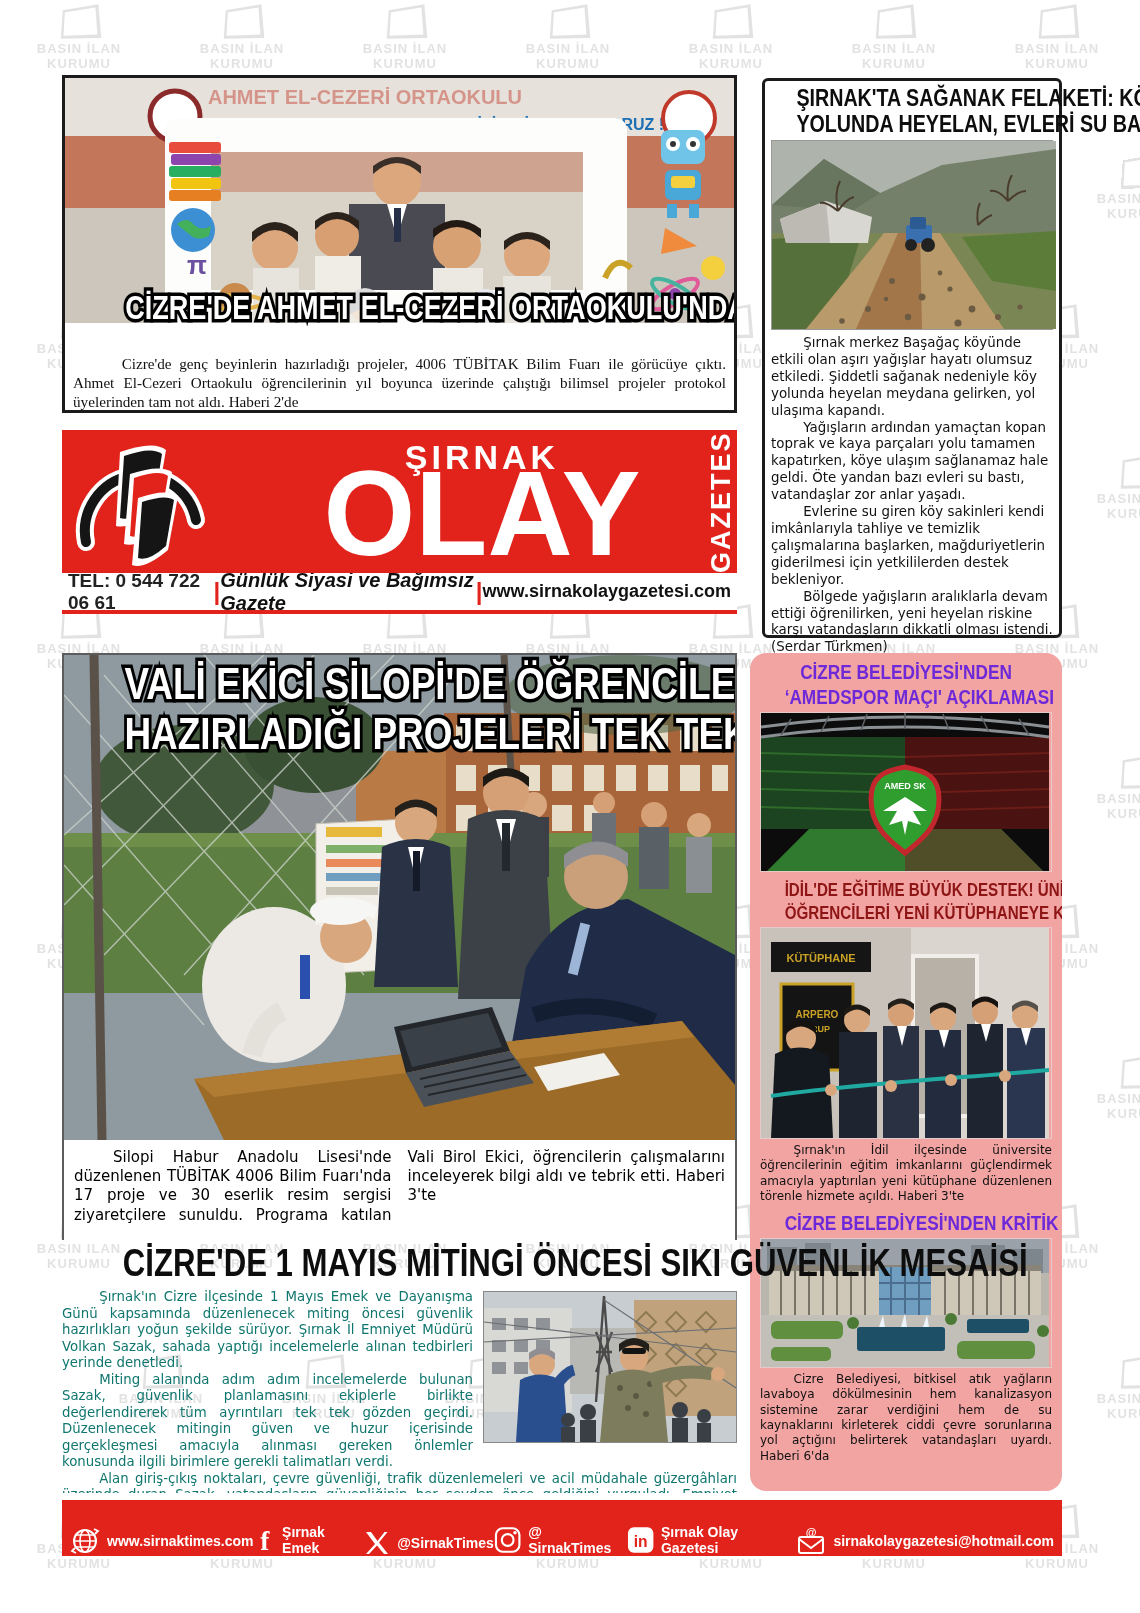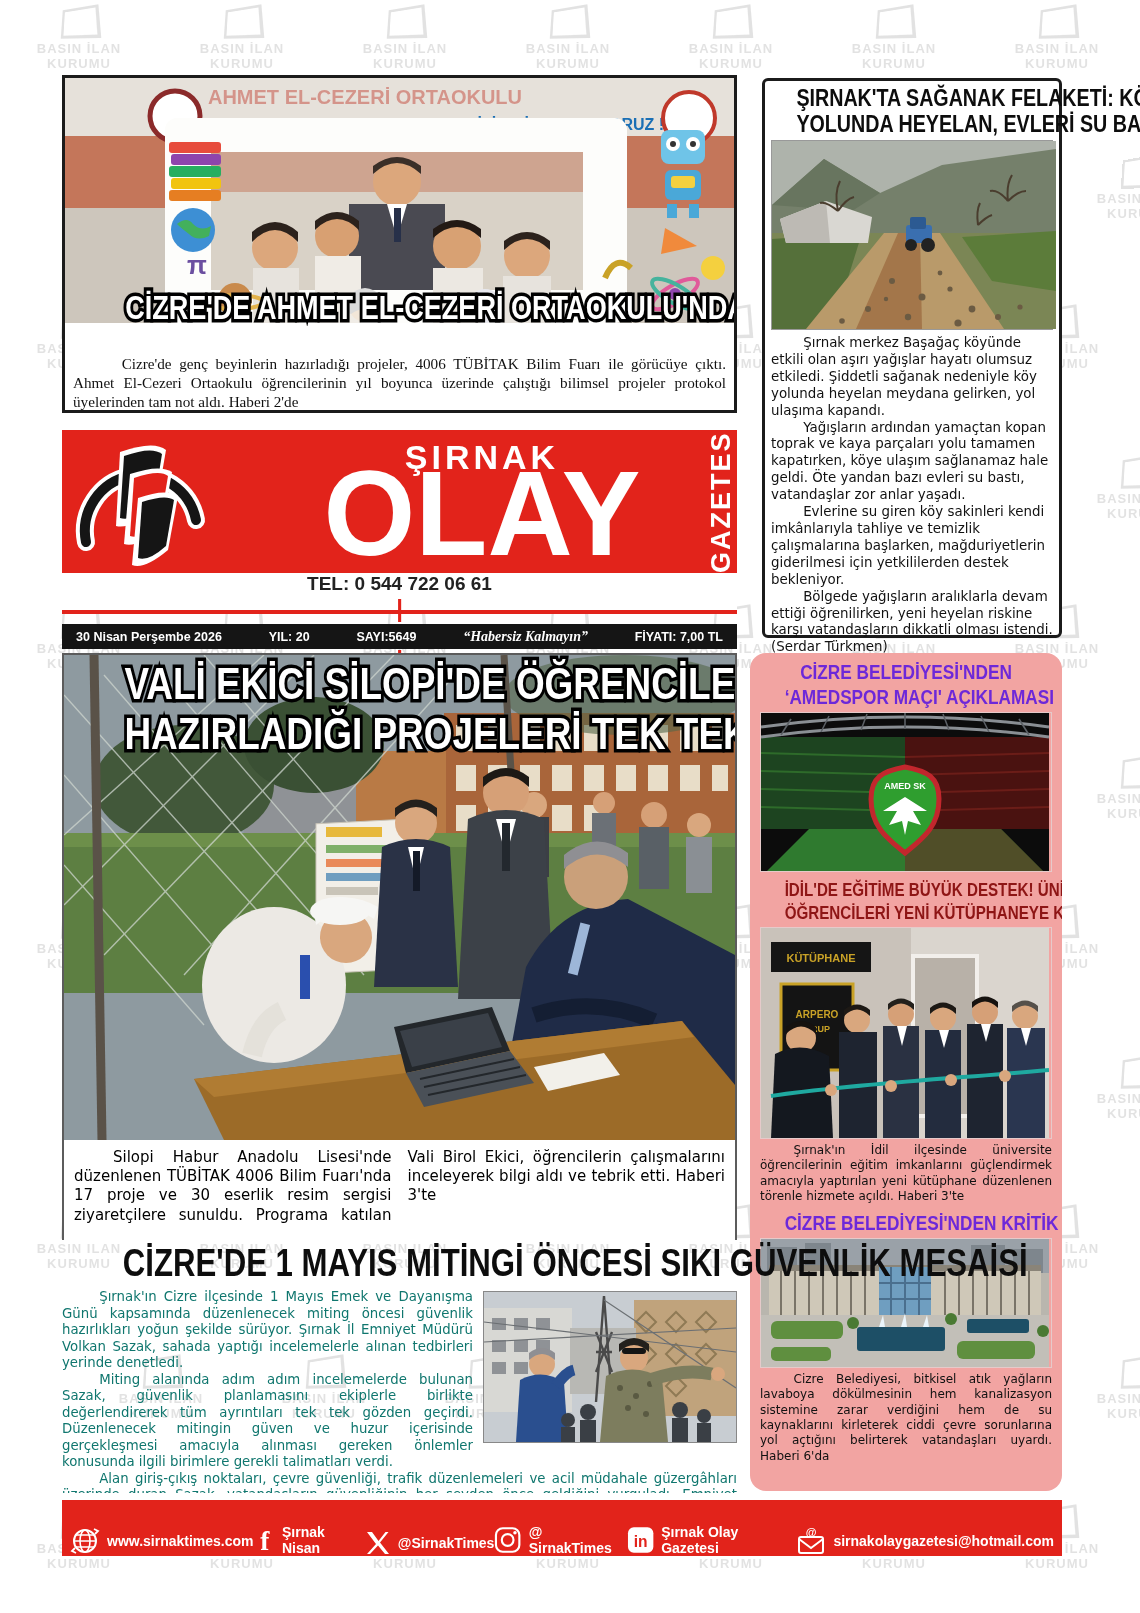--- a/index.html
+++ b/index.html
@@ -42,21 +42,21 @@
   #mast-red{position:relative;height:143px;background:#e2231b;overflow:hidden;}
   #mast-logo{position:absolute;left:6px;top:4px;}
   #mast-city{position:absolute;left:255px;top:8px;width:330px;text-align:center;color:#fff;
       font-weight:900;font-size:34px;letter-spacing:4px;}
   #mast-name{position:absolute;left:205px;top:28px;width:430px;text-align:center;color:#fff;
       font-weight:900;font-size:118px;letter-spacing:0px;line-height:110px;transform:scaleY(1.02);}
   #mast-side{position:absolute;right:0px;top:0;height:143px;display:flex;align-items:center;
       color:#fff;font-weight:900;font-size:27px;letter-spacing:2px;
       writing-mode:vertical-rl;transform:rotate(180deg);}
   #mast-strip{height:37px;display:flex;align-items:center;justify-content:space-between;
-      padding:0 6px;border-bottom:4px solid #e2231b;background:#fff;flex-direction:column;}
+      padding:0 6px;border-bottom:4px solid #e2231b;background:#fff;}
   #mast-strip .tel{font-weight:bold;font-size:19px;color:#222;}
   #mast-strip .bar{color:#e2231b;font-weight:900;font-size:24px;}
   #mast-strip .slogan{font-weight:bold;font-style:italic;font-size:20px;color:#111;}
   #mast-strip .site{font-weight:bold;font-size:18px;color:#111;}
 
   
   #datebar{left:62px;top:624px;width:675px;height:25px;background:#151515;color:#fff;
       display:flex;align-items:center;justify-content:space-between;padding:0 14px;
       font-size:12.5px;font-weight:bold;}
   #datebar .motto{font-family:"Liberation Serif",serif;font-style:italic;font-size:14px;}
@@ -329,27 +329,20 @@
     </div>
     <div id="mast-strip">
       <span class="tel">TEL: 0 544 722 06 61</span>
       <span class="bar">|</span>
       <span class="slogan">Günlük Siyasi ve Bağımsız Gazete</span>
       <span class="bar">|</span>
       <span class="site">www.sirnakolaygazetesi.com</span>
     </div>
   </div>
 
-  <div class="sec" id="datebar">
-    <span>30 Nisan Perşembe 2026</span>
-    <span>YIL: 20</span>
-    <span>SAYI:5649</span>
-    <span class="motto">“Habersiz Kalmayın”</span>
-    <span>FİYATI: 7,00 TL</span>
-  </div>
 
   <div class="sec" id="main-article">
     <div id="main-photo">
       <svg viewBox="0 0 671 485" width="671" height="485" preserveAspectRatio="none">
         <rect width="671" height="485" fill="#8e9aa0"></rect>
         <rect x="380" y="58" width="300" height="140" fill="#a9653a"></rect>
         <g fill="#e8ddc8">
           <rect x="392" y="70" width="20" height="26"></rect>
             <rect x="424" y="70" width="20" height="26"></rect>
             <rect x="456" y="70" width="20" height="26"></rect>
@@ -726,21 +719,21 @@
         <path d="M4,15 L26,15 M6,9 L24,9 M6,21 L24,21" stroke="#fff" stroke-width="1.6"></path>
         <path d="M24,3 l4,2 -3,3" fill="none" stroke="#fff" stroke-width="1.8"></path>
         <path d="M6,27 l-4,-2 3,-3" fill="none" stroke="#fff" stroke-width="1.8"></path>
       </svg>
       <span>www.sirnaktimes.com</span>
     </div>
     <div class="f-item">
       <svg width="22" height="26" viewBox="0 0 22 26">
         <text x="11" y="23" text-anchor="middle" font-family="Liberation Serif,serif" font-size="28" font-weight="bold" fill="#fff">f</text>
       </svg>
-      <span>Şırnak Nisan</span>
+      <span>Şırnak Emek</span>
     </div>
     <div class="f-item">
       <svg width="26" height="26" viewBox="0 0 26 26">
         <path d="M2,2 L11,14 L2,24 L5,24 L13,15.5 L20,24 L24,24 L15,12.5 L23.5,2 L20.5,2 L13.5,11 L7,2 Z" fill="#fff"></path>
       </svg>
       <span>@SirnakTimes</span>
     </div>
     <div class="f-item">
       <svg width="28" height="28" viewBox="0 0 28 28">
         <rect x="2" y="2" width="24" height="24" rx="7" fill="none" stroke="#fff" stroke-width="2.2"></rect>

